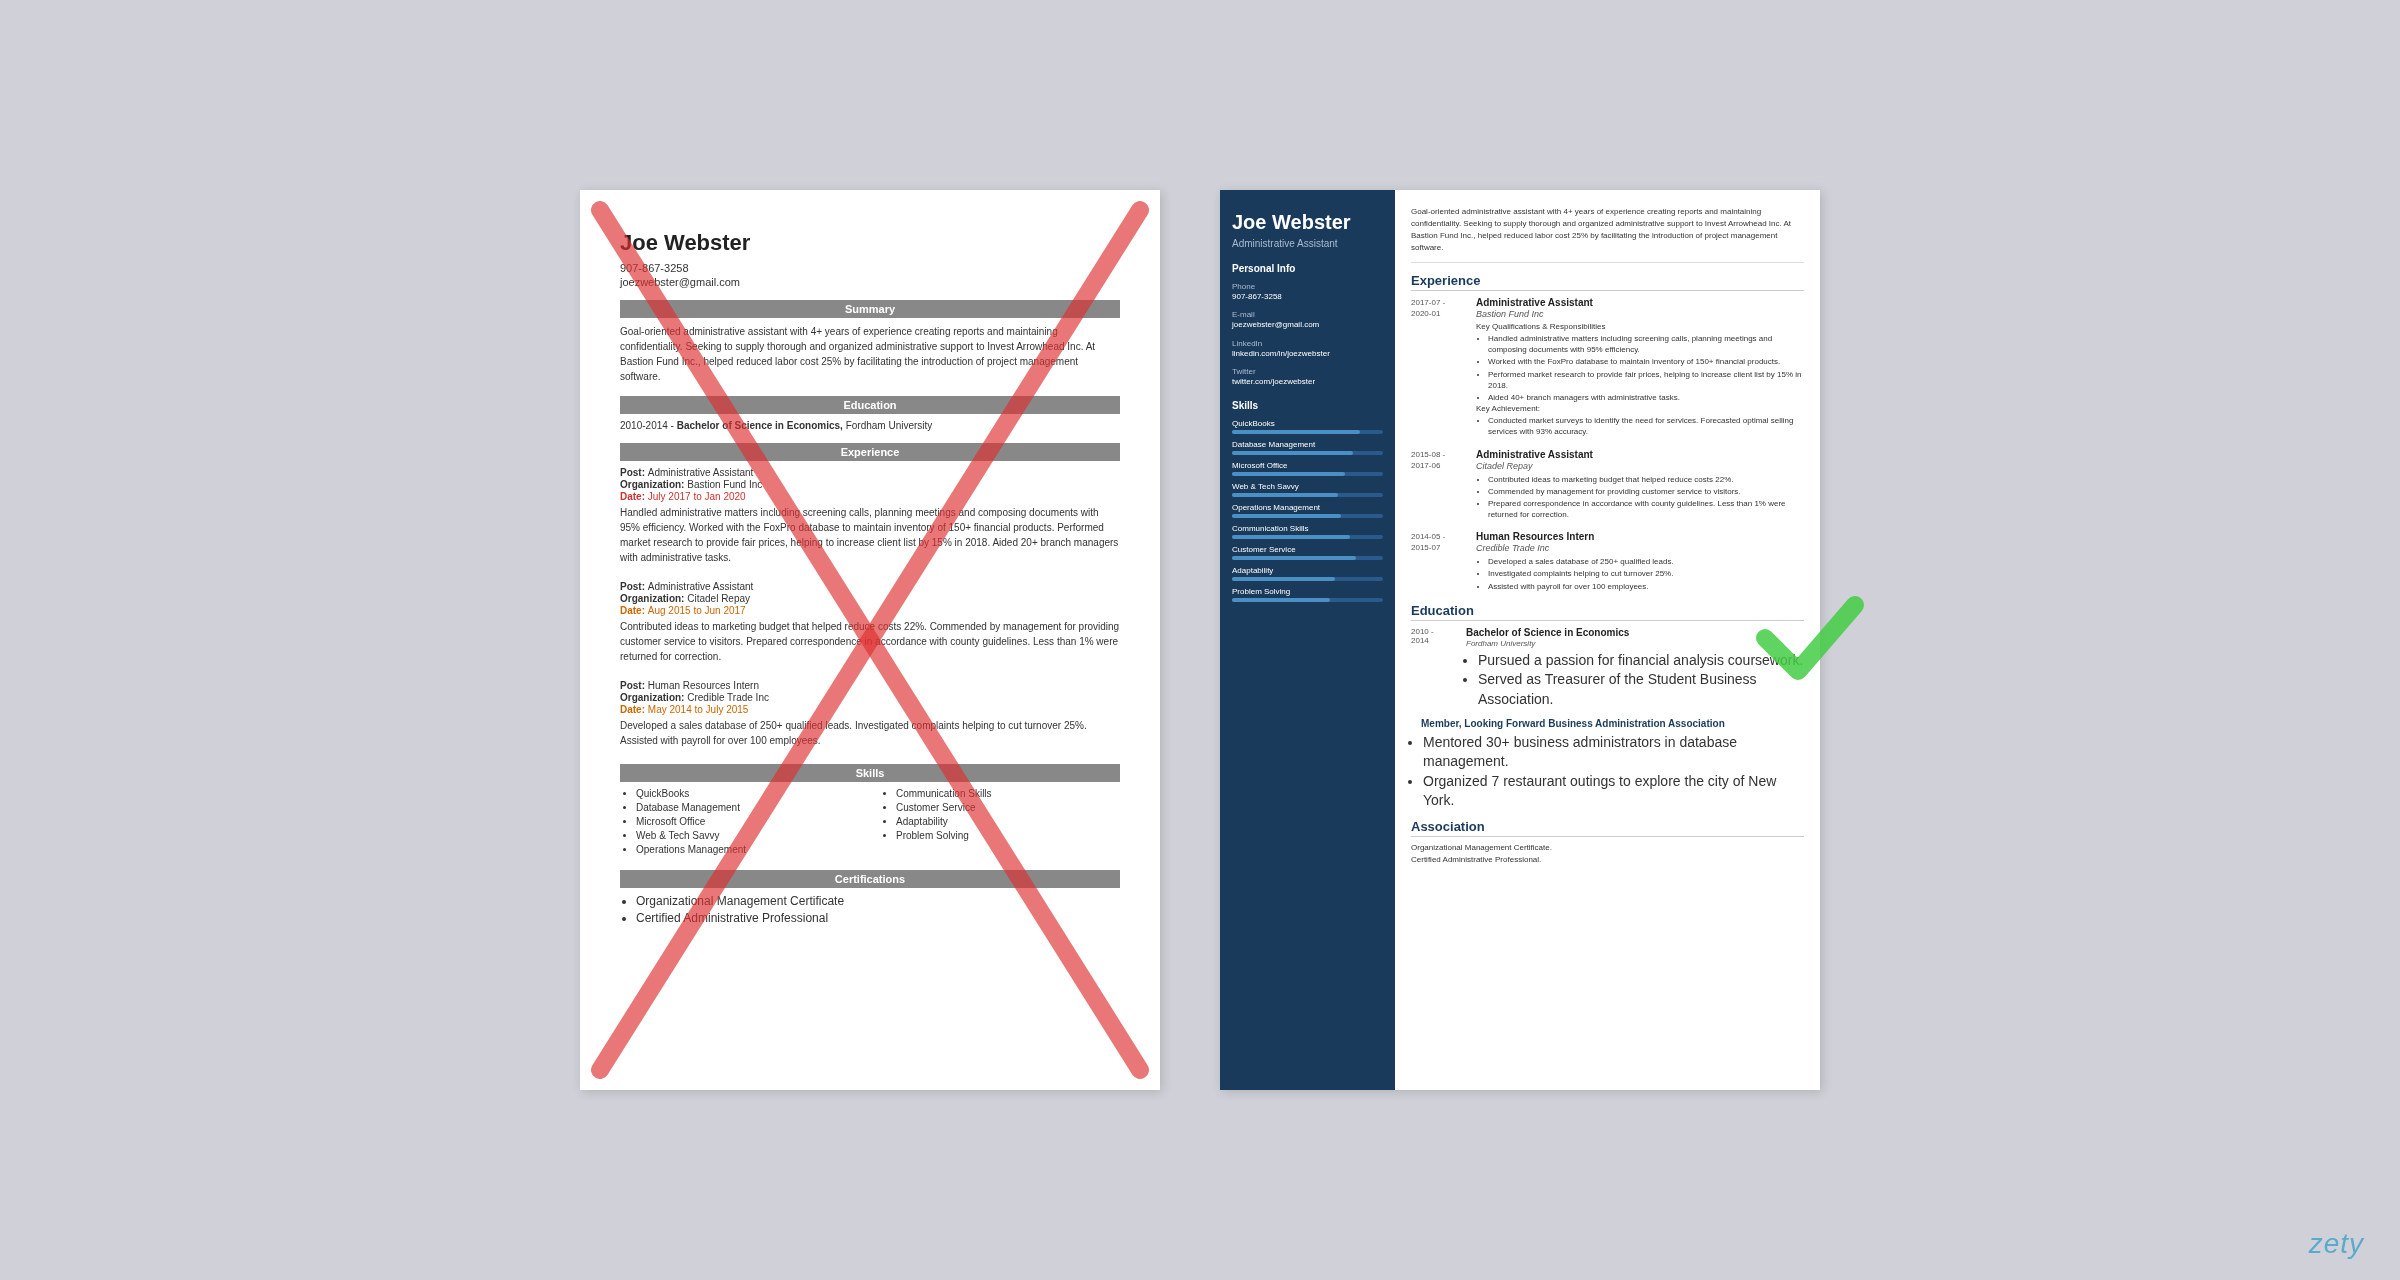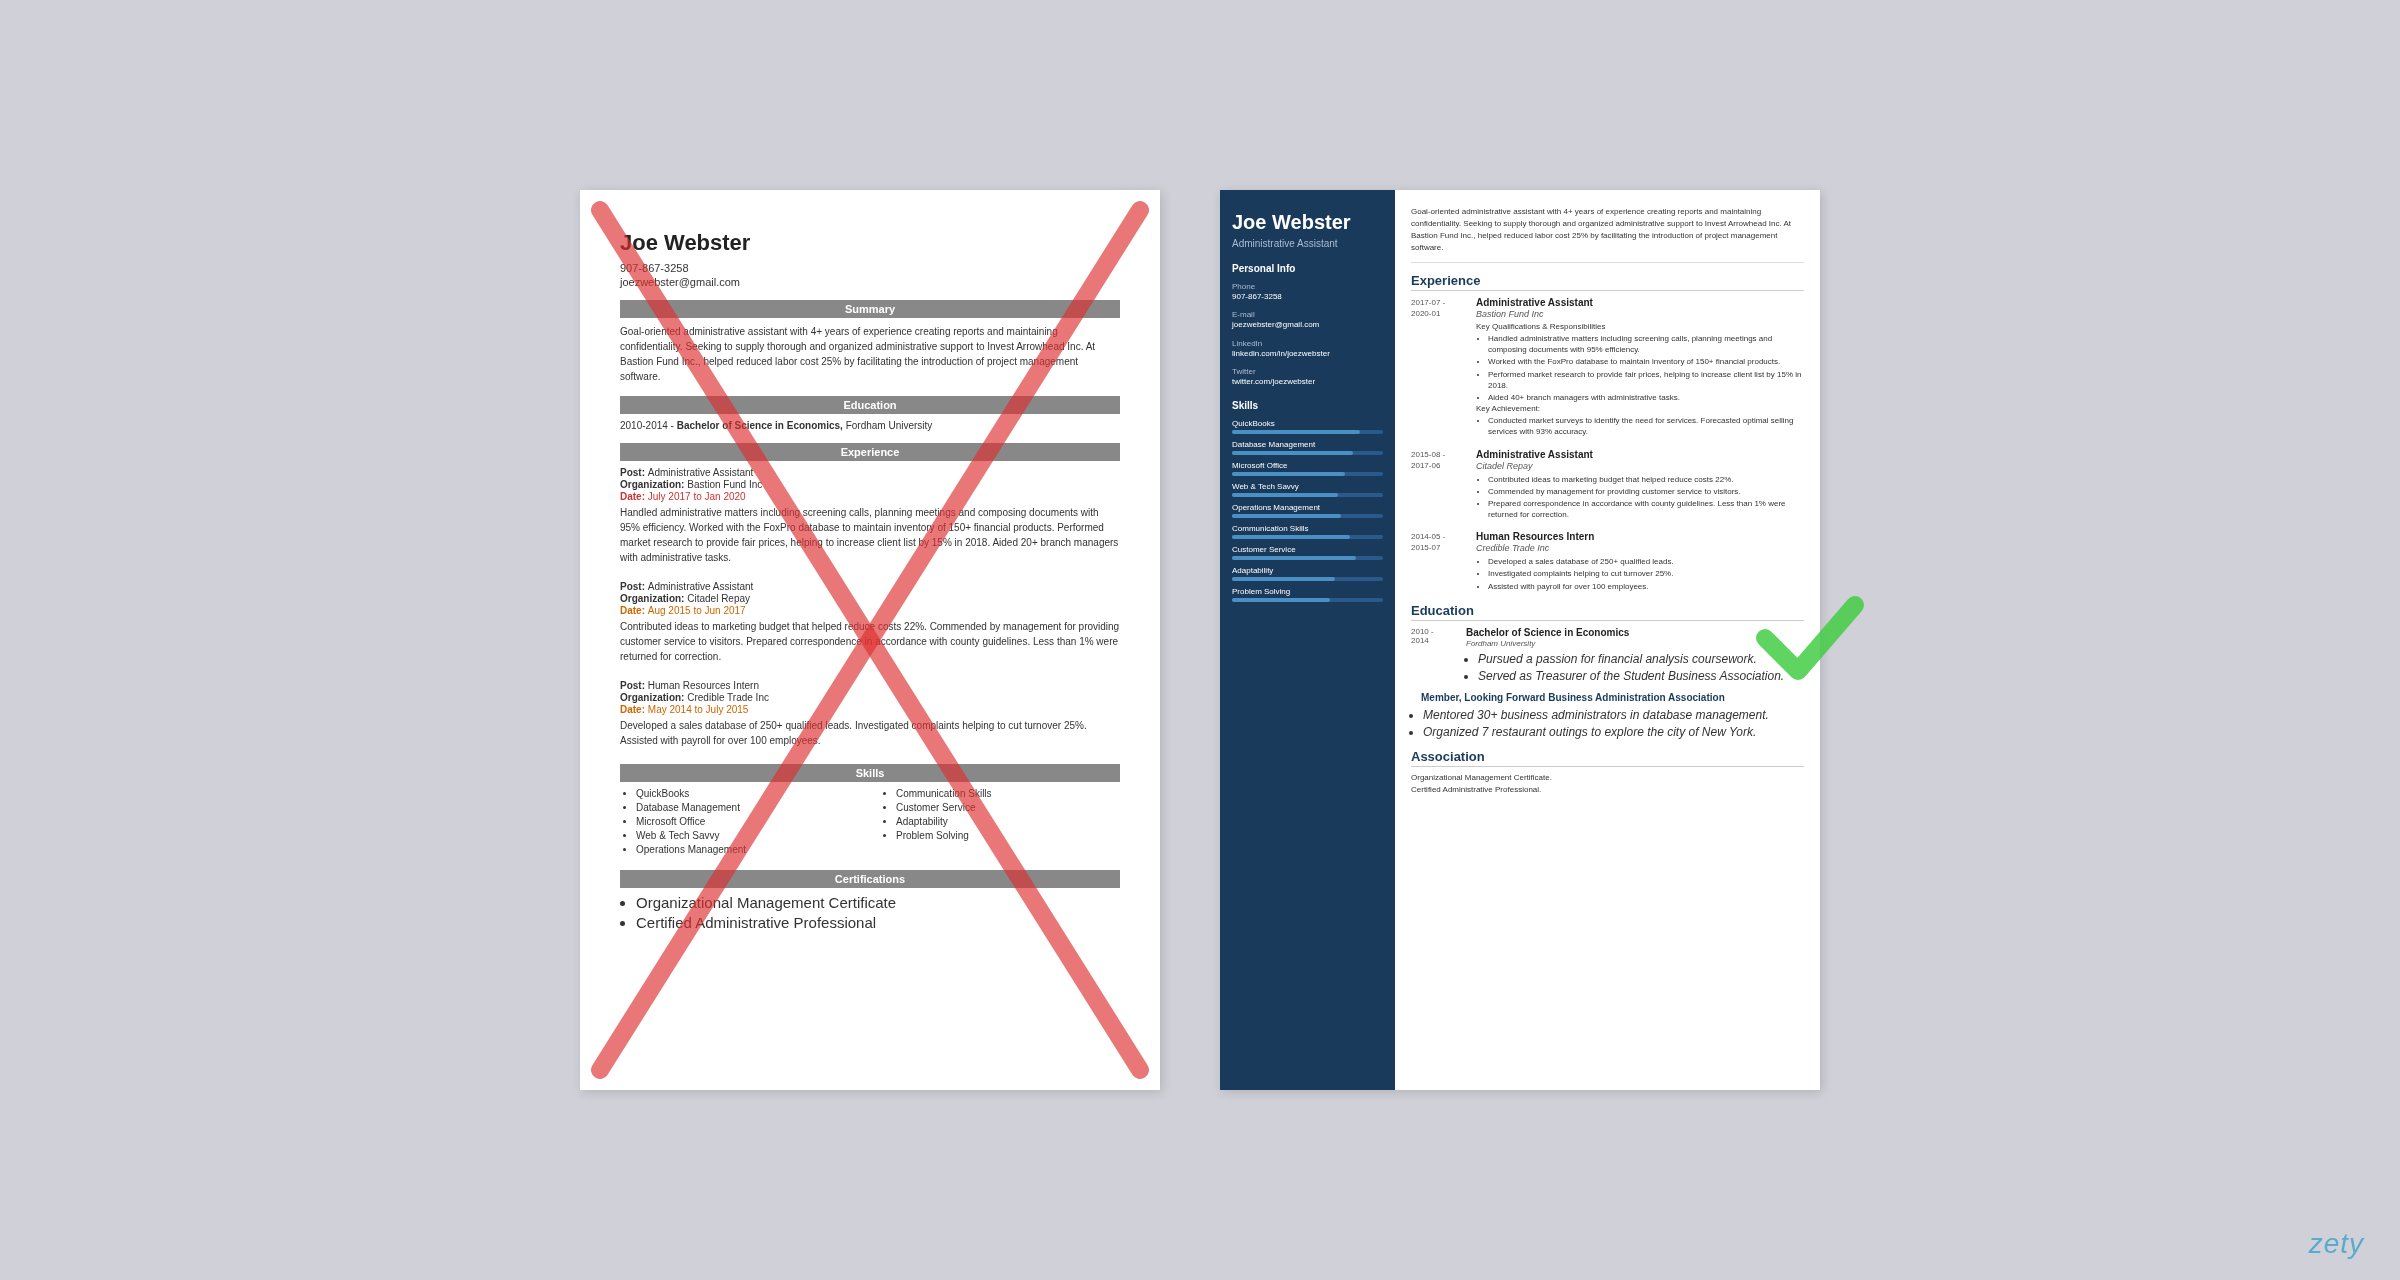--- a/index.html
+++ b/index.html
@@ -119,21 +119,21 @@
       color: #333;
       margin-bottom: 3px;
     }
 
     .cert-list {
       list-style: disc;
       padding-left: 16px;
     }
 
     .cert-list li {
-      font-size: 15px;
+      font-size: 12px;
       color: #333;
       margin-bottom: 3px;
     }
 
     
     .resume-right {
       background: white;
       width: 600px;
       min-height: 900px;
       display: flex;
@@ -309,24 +309,23 @@
       font-style: italic;
       margin-bottom: 3px;
     }
 
     .edu-bullets {
       list-style: disc;
       padding-left: 12px;
     }
 
     .edu-bullets li {
-      font-size: 12px;
+      font-size: 14px;
       color: #333;
       line-height: 1.4;
-      font-style: italic;
     }
 
     .member-title {
       font-size: 10px;
       font-weight: bold;
       color: #1a3a5c;
       margin-bottom: 4px;
       padding-left: 10px;
     }
 

